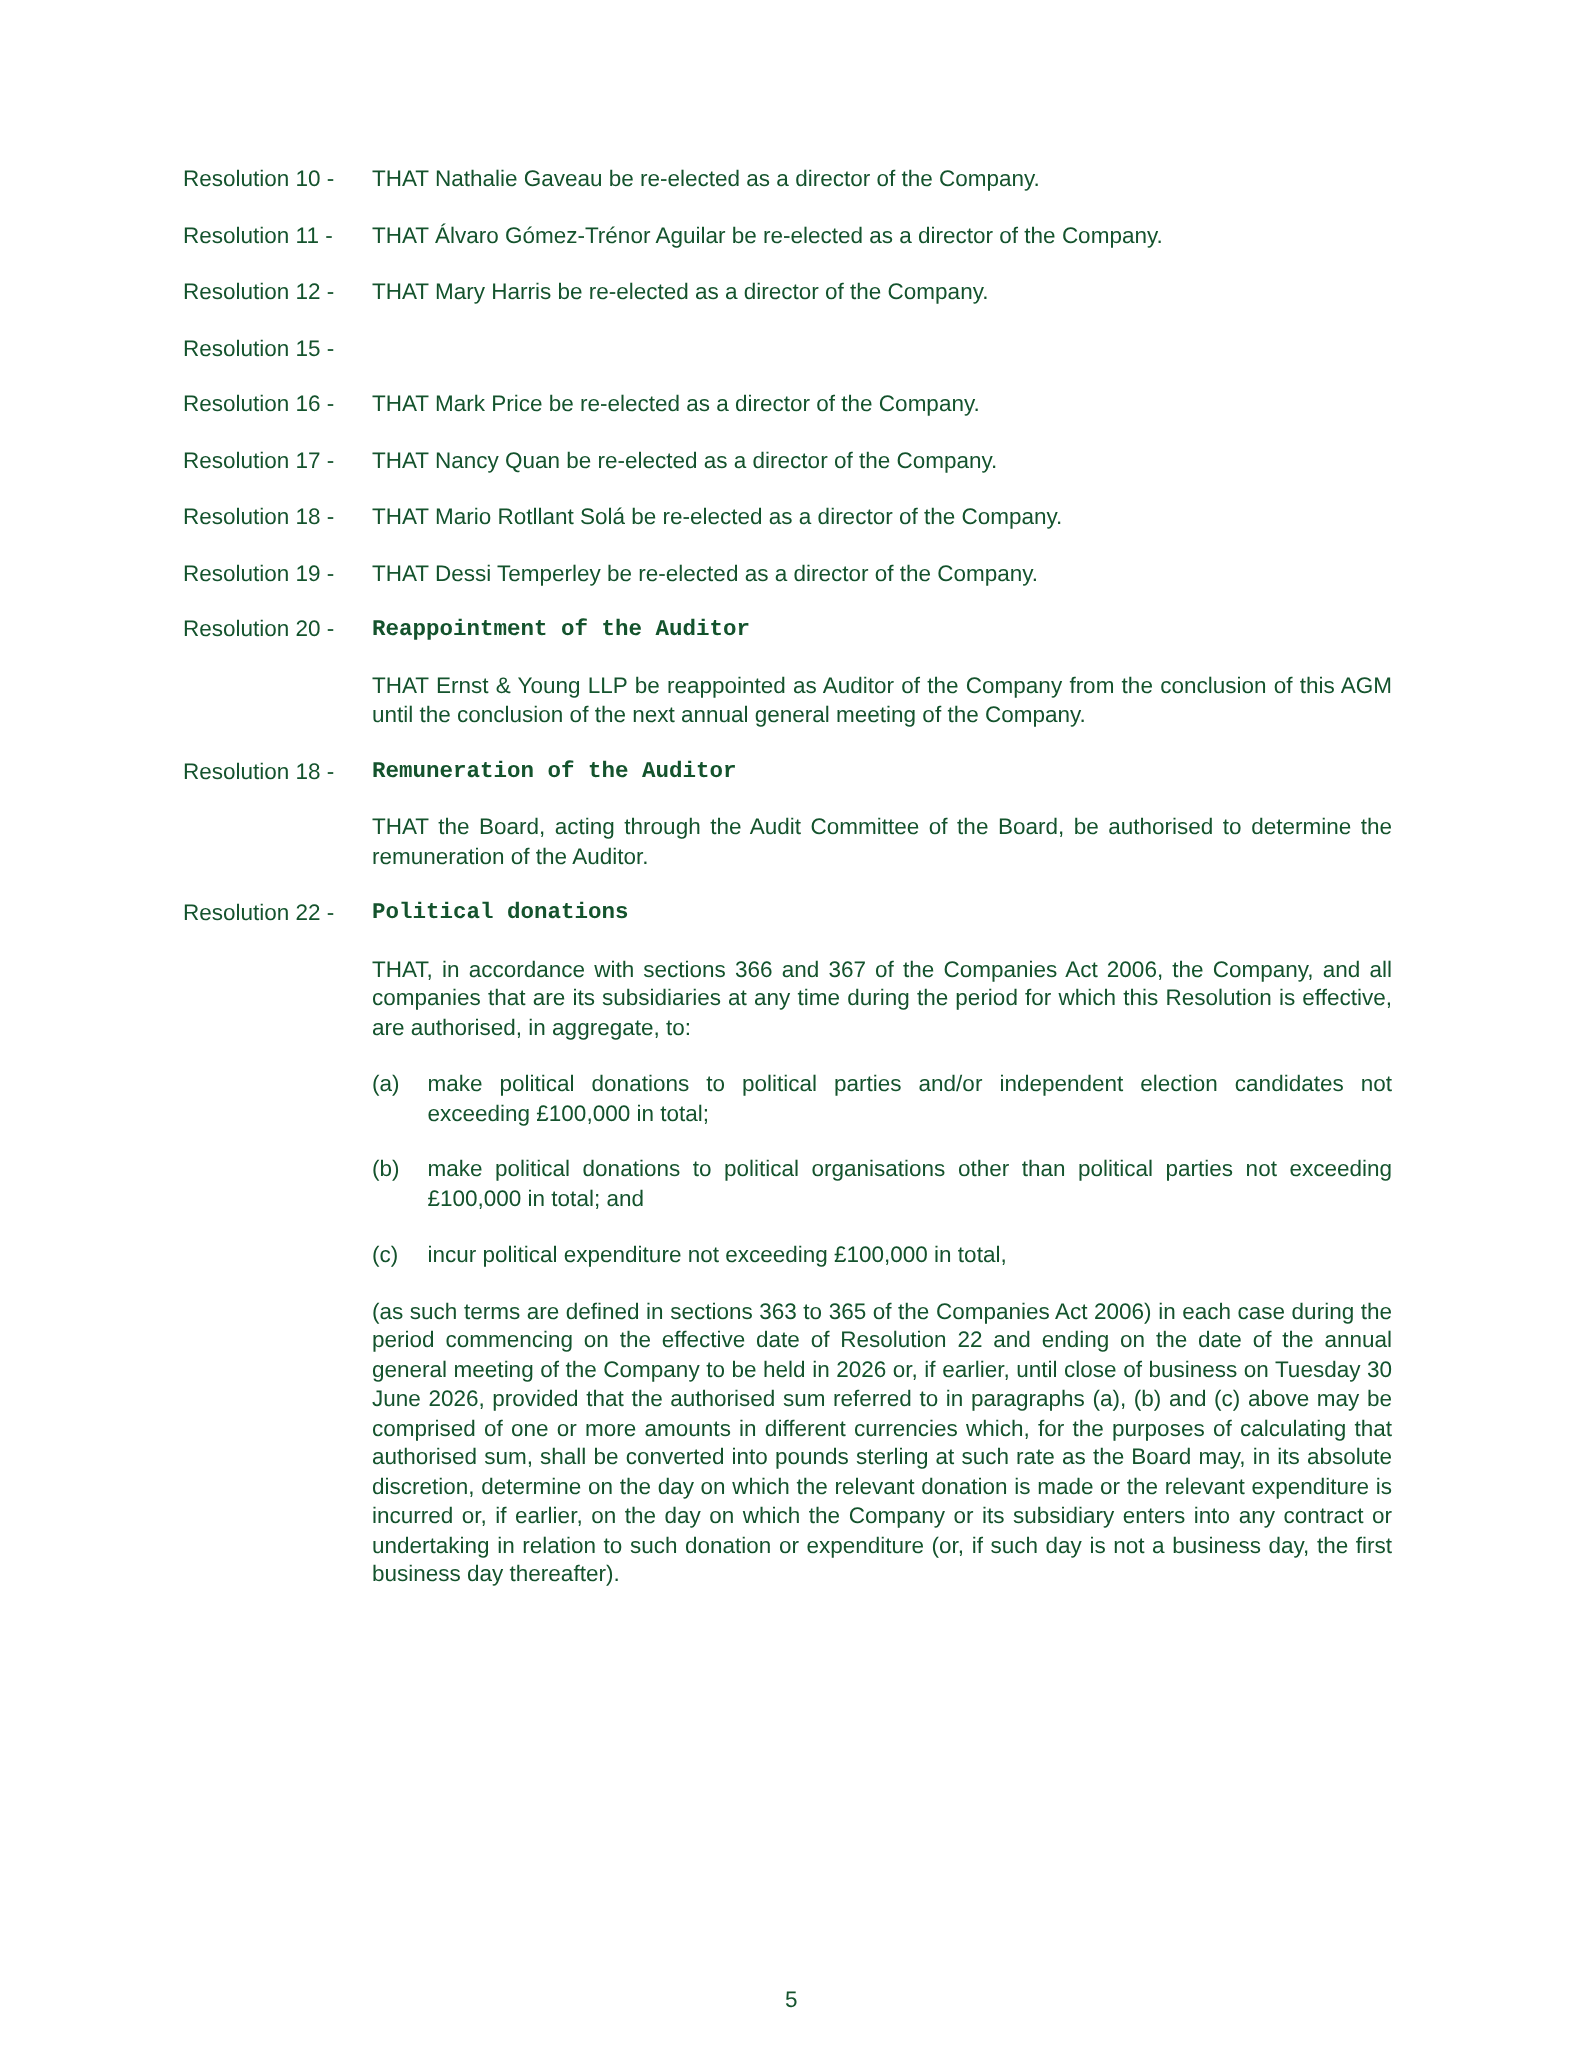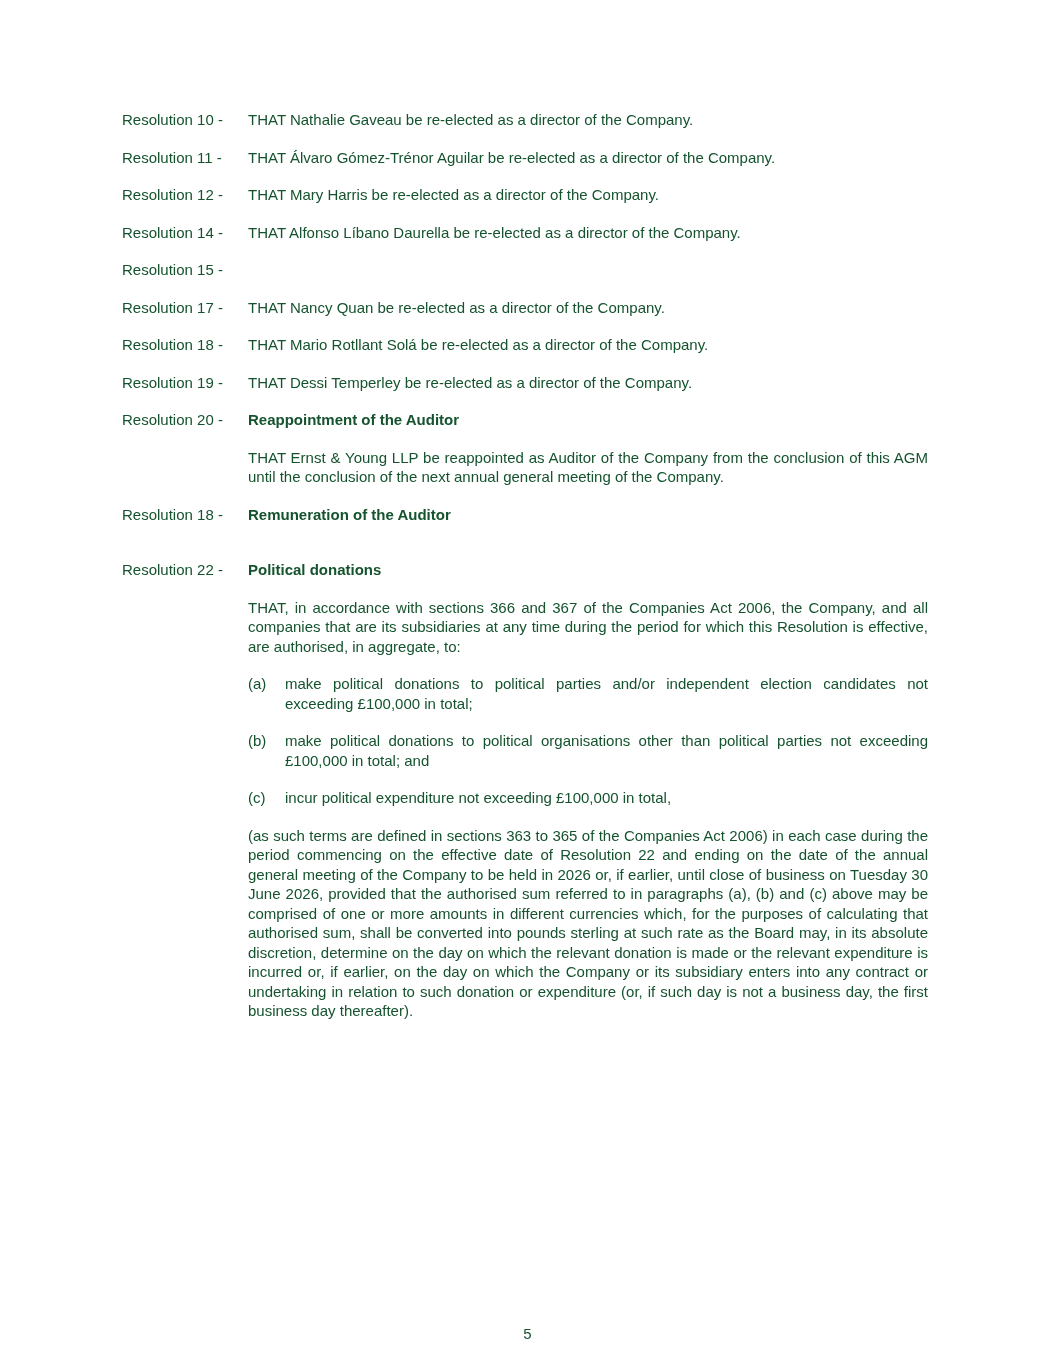--- a/index.html
+++ b/index.html
@@ -18,21 +18,21 @@
   .content {
     position: absolute;
     top: 110px;
     left: 122px;
     width: 806px;
   }
   .row { display: flex; margin-bottom: 18px; }
   .label { flex: 0 0 126px; width: 126px; }
   .body { flex: 1; min-width: 0; }
   .just { text-align: justify; }
-  .bold { font-weight: bold; }
+  .bold { font-weight: bold; font-family: Liberation Mono, monospace; }
   .list-row { display: flex; }
   .marker { flex: 0 0 37px; }
   .item-text { flex: 1; text-align: justify; }
   .page-number {
     position: absolute;
     bottom: 22px;
     left: 0;
     width: 100%;
     text-align: center;
   }
@@ -49,25 +49,25 @@
     </div>
     <div class="row">
       <div class="label">Resolution 11 -</div>
       <div class="body">THAT Álvaro Gómez-Trénor Aguilar be re-elected as a director of the Company.</div>
     </div>
     <div class="row">
       <div class="label">Resolution 12 -</div>
       <div class="body">THAT Mary Harris be re-elected as a director of the Company.</div>
     </div>
     <div class="row">
-      <div class="label">Resolution 14 -</div>
-      <div class="body">THAT Alfonso Líbano Daurella be re-elected as a director of the Company.</div>
+      <div class="label">Resolution 15 -</div>
     </div>
     <div class="row">
-      <div class="label">Resolution 15 -</div>
+      <div class="label">Resolution 16 -</div>
+      <div class="body">THAT Mark Price be re-elected as a director of the Company.</div>
     </div>
     <div class="row">
       <div class="label">Resolution 17 -</div>
       <div class="body">THAT Nancy Quan be re-elected as a director of the Company.</div>
     </div>
     <div class="row">
       <div class="label">Resolution 18 -</div>
       <div class="body">THAT Mario Rotllant Solá be re-elected as a director of the Company.</div>
     </div>
     <div class="row">
@@ -83,20 +83,21 @@
       <div class="label"></div>
       <div class="body just">THAT Ernst &amp; Young LLP be reappointed as Auditor of the Company from the conclusion of this AGM until the conclusion of the next annual general meeting of the Company.</div>
     </div>
 
     <div class="row">
       <div class="label">Resolution 18 -</div>
       <div class="body bold">Remuneration of the Auditor</div>
     </div>
     <div class="row">
       <div class="label"></div>
+      <div class="body just">THAT the Board, acting through the Audit Committee of the Board, be authorised to determine the remuneration of the Auditor.</div>
     </div>
 
     <div class="row">
       <div class="label">Resolution 22 -</div>
       <div class="body bold">Political donations</div>
     </div>
     <div class="row">
       <div class="label"></div>
       <div class="body just">THAT, in accordance with sections 366 and 367 of the Companies Act 2006, the Company, and all companies that are its subsidiaries at any time during the period for which this Resolution is effective, are authorised, in aggregate, to:</div>
     </div>

